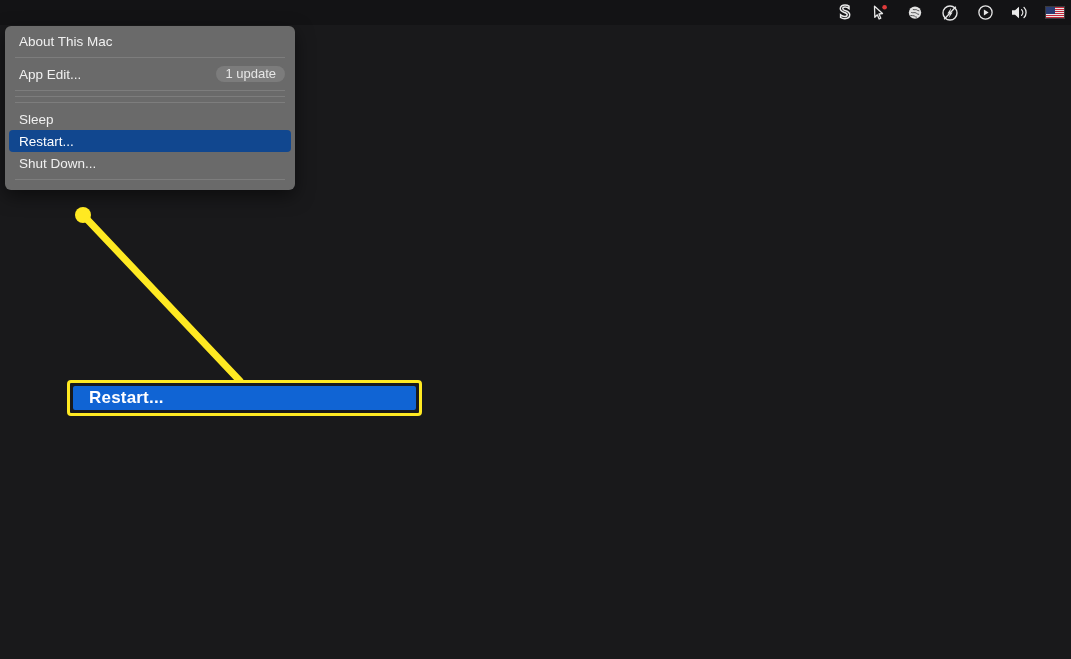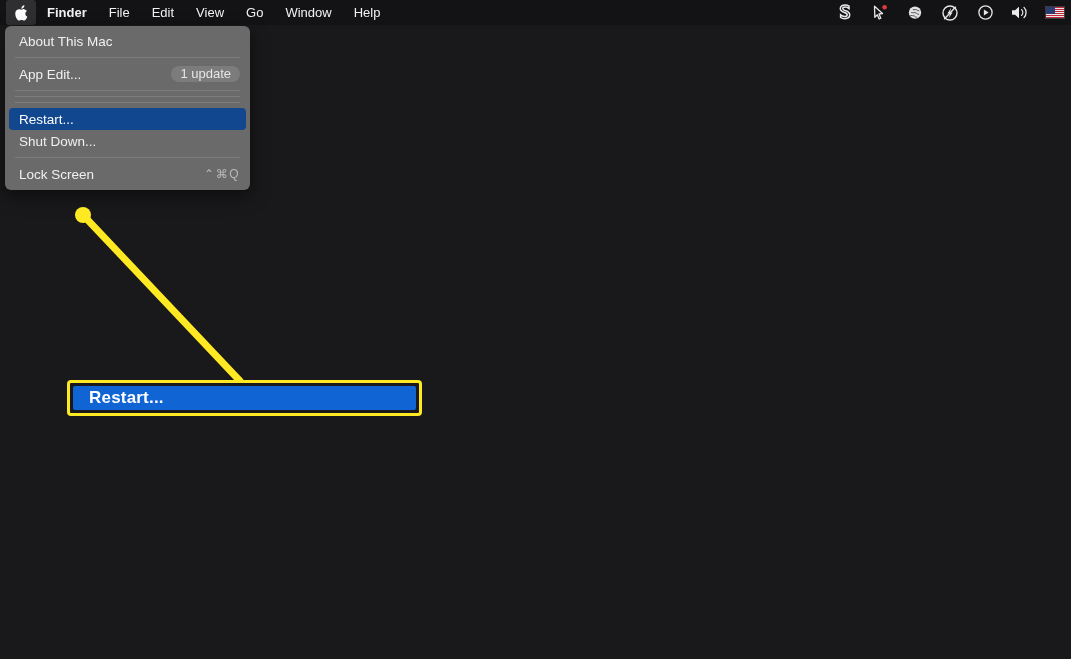--- a/index.html
+++ b/index.html
@@ -97,21 +97,21 @@
     left: 0; top: 0;
     width: 9px; height: 7px;
     background: #2a3c72;
   }
 
   
   #apple-menu {
     position: absolute;
     left: 5px;
     top: 26px;
-    width: 245px;
+    width: 290px;
     background: #6a6a6a;
     border-radius: 6px;
     padding: 4px 0 5px 0;
     box-shadow: 0 6px 18px rgba(0,0,0,0.5);
     z-index: 30;
     box-sizing: border-box;
   }
   .menu-row {
     height: 22px;
     display: flex;
@@ -196,34 +196,20 @@
     padding-left: 16px;
     letter-spacing: 0.2px;
   }
 </style>
 </head>
 <body>
 
 <div id="desktop"></div>
 
 <div id="menubar">
-  <div class="mb-left">
-    <div class="mb-apple">
-      <svg width="13" height="16" viewBox="0 0 13 16" aria-hidden="true">
-        <path fill="#ffffff" d="M8.6 2.6c.5-.6.9-1.5.8-2.4-.8 0-1.7.5-2.3 1.2-.5.6-.9 1.5-.8 2.3.9.1 1.8-.4 2.3-1.1zM9.4 4.1c-1.2-.1-2.3.7-2.9.7-.6 0-1.5-.7-2.5-.6-1.3 0-2.5.8-3.1 1.9-1.3 2.3-.4 5.7.9 7.6.6.9 1.4 1.9 2.4 1.9.9 0 1.3-.6 2.4-.6 1.1 0 1.4.6 2.4.6 1 0 1.7-.9 2.3-1.8.7-1.1 1-2.1 1-2.1s-2-.8-2-3c0-1.9 1.5-2.8 1.6-2.8-.9-1.3-2.3-1.5-2.8-1.5z"></path>
-      </svg>
-    </div>
-    <div class="mb-item bold">Finder</div>
-    <div class="mb-item">File</div>
-    <div class="mb-item">Edit</div>
-    <div class="mb-item">View</div>
-    <div class="mb-item">Go</div>
-    <div class="mb-item">Window</div>
-    <div class="mb-item">Help</div>
-  </div>
 
   <div class="mb-right">
     <div class="mb-status">
       <svg width="14" height="17" viewBox="0 0 14 17" aria-hidden="true">
         <path d="M11 2.2C9.9 1.3 8.5.9 7 .9 4.3.9 2.3 2.3 2.3 4.6c0 2.1 1.5 3.1 4 3.9 2.2.7 2.9 1.2 2.9 2.2 0 1.1-1 1.8-2.5 1.8-1.6 0-3-.6-4.1-1.6v2.6c1.1.8 2.6 1.2 4.2 1.2 2.9 0 4.9-1.5 4.9-3.9 0-2.2-1.5-3.2-4-4-2.1-.7-2.9-1.1-2.9-2.1 0-.9.9-1.6 2.3-1.6 1.3 0 2.6.5 3.9 1.5V2.2z" fill="none" stroke="#eaeaea" stroke-width="1.5"></path>
       </svg>
     </div>
     <div class="mb-status">
       <svg width="17" height="17" viewBox="0 0 17 17" aria-hidden="true">
         <path d="M2.5 2.2 L10.5 9.5 L7 10 L8.8 14.2 L7.1 15 L5.3 10.8 L2.8 13.2 Z" fill="none" stroke="#e6e6e6" stroke-width="1.3" stroke-linejoin="round"></path>
@@ -271,32 +257,31 @@
   <div class="menu-row">
     <span class="label">App Edit...</span>
     <span class="badge">1 update</span>
   </div>
   <div class="menu-sep"></div>
 
   <div class="menu-sep"></div>
 
   <div class="menu-sep"></div>
 
+  <div class="menu-row">
+    <span class="label">Sleep</span>
+  </div>
   <div class="menu-row selected" style="background: rgb(17, 71, 143);">
     <span class="label">Restart...</span>
   </div>
   <div class="menu-row">
     <span class="label">Shut Down...</span>
   </div>
   <div class="menu-sep"></div>
 
-  <div class="menu-row">
-    <span class="label">Lock Screen</span>
-    <span class="shortcut">⌃⌘Q</span>
-  </div>
 </div>
 
 <svg id="annotation-svg">
   <line id="pointer-line" x1="83" y1="215" x2="240" y2="381" stroke="#ffe922" stroke-width="7" stroke-linecap="round"></line>
   <circle id="pointer-dot" cx="83" cy="215" r="8" fill="#ffe922"></circle>
 </svg>
 
 <div id="callout" style="border-color: rgb(255, 233, 34);">
   <div id="callout-inner" style="background: rgb(16, 100, 212);">
     <span id="callout-label">Restart...</span>

